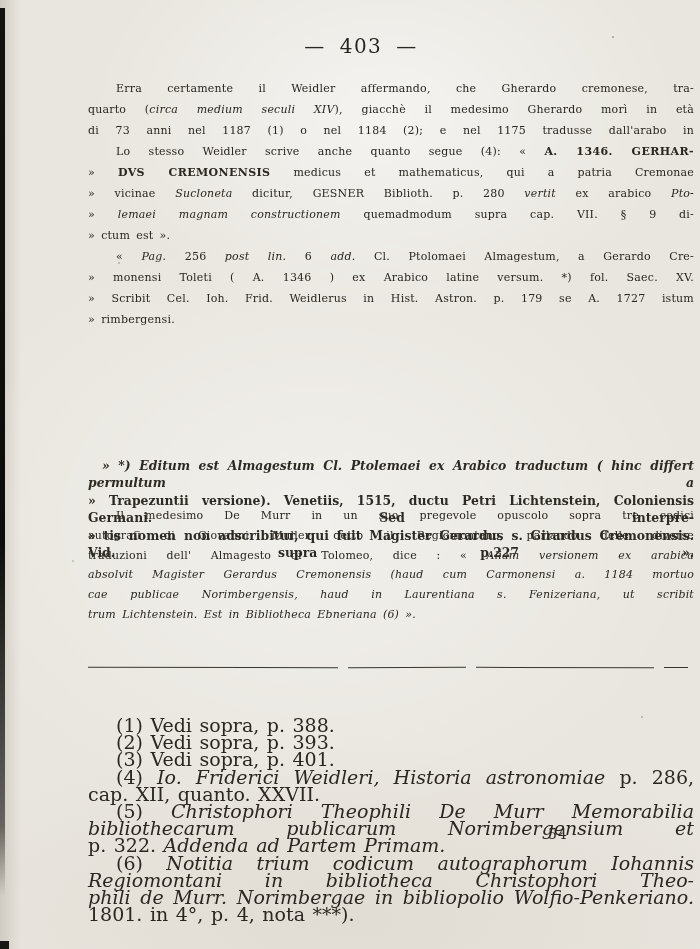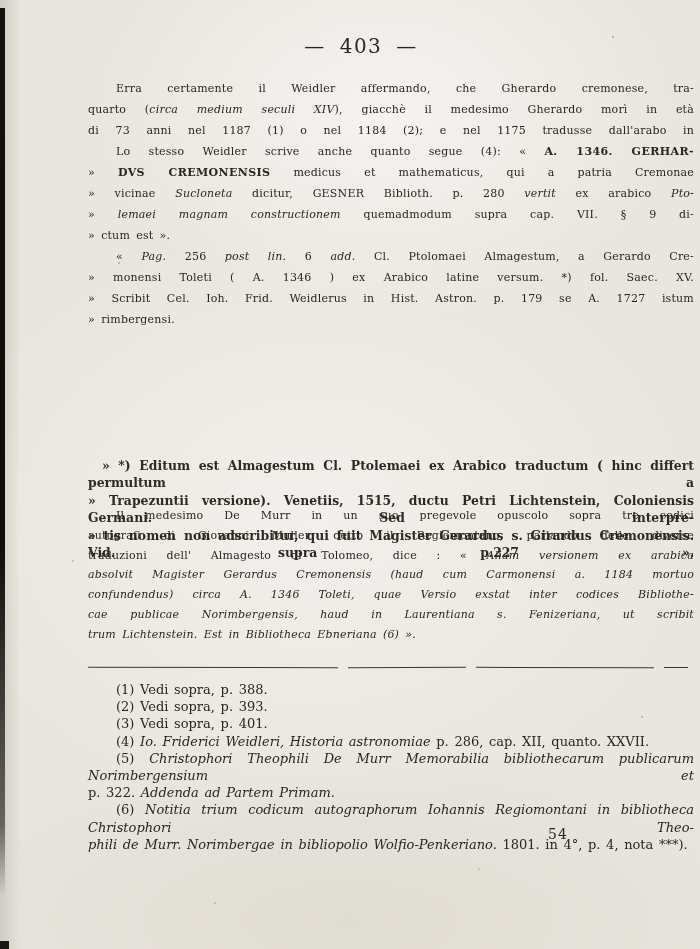--- a/index.html
+++ b/index.html
@@ -22,25 +22,25 @@
   .specks{position:absolute;left:0;top:0;width:2px;height:2px;background:transparent;border-radius:50%;
     box-shadow: 612px 36px 0 rgba(90,85,75,.5), 905px 0 0 rgba(90,85,75,0),
       118px 262px 0 rgba(110,104,92,.45), 561px 468px 0 rgba(110,104,92,.4),
       641px 716px 0 rgba(110,104,92,.45), 214px 902px 0 rgba(120,114,100,.4),
       478px 868px 0 rgba(120,114,100,.35), 72px 560px 0 rgba(120,114,100,.4);}
   .col{position:absolute;left:88px;width:606px;}
   .folio{top:34px;text-align:center;font-size:20px;letter-spacing:1.5px;word-spacing:6px;transform:translateX(-30px);}
   #main{top:78px;font-size:11px;line-height:21px;word-spacing:2.5px;letter-spacing:.2px;}
   #note{top:457px;font-size:12.4px;line-height:17.4px;font-weight:bold;word-spacing:1px;color:#2d2a24;}
   #p5{top:506px;font-size:11px;line-height:19.8px;word-spacing:2.5px;letter-spacing:.2px;}
-  #footnotes{top:681px;font-size:13px;line-height:17.2px;word-spacing:1.5px;}
+  #footnotes{top:717px;font-size:19px;line-height:17.2px;word-spacing:1.5px;}
   .line{text-align:justify;text-align-last:justify;}
   .line.end{text-align-last:left;}
   .ind{text-indent:28px;}
-  .ind-sm{text-indent:14px;}
+  .ind-sm{text-indent:14px;font-style:italic;}
   .r-i{font-style:italic;}
   .r-b{font-weight:bold;letter-spacing:.4px;}
   .rule{position:absolute;left:88px;top:667px;width:606px;height:2px;}
   .rule i{display:inline-block;height:0;border-top:1.6px solid #3a362e;vertical-align:top;margin-right:10px;}
   .rule .s1{width:250px;transform:rotate(.15deg);}
   .rule .s2{width:118px;transform:rotate(-.2deg);}
   .rule .s3{width:178px;transform:rotate(.1deg);}
   .rule .s4{width:24px;margin-right:0;}
   .pagenum{position:absolute;left:548px;top:826px;font-size:14px;letter-spacing:1px;}
 </style>
@@ -79,21 +79,20 @@
       <div class="line ind-sm"><span class="r-n">» *) Editum est Almagestum Cl. Ptolemaei ex Arabico traductum ( hinc differt permultum a</span></div>
       <div class="line"><span class="r-n">» Trapezuntii versione). Venetiis, 1515, ductu Petri Lichtenstein, Coloniensis Germani. Sed interpre-</span></div>
       <div class="line"><span class="r-n">» tis nomen non adscribitur, qui fuit Magister Gerardus s. Girardus Cremonensis. Vid. supra p.227 ».</span></div>
     </div>
 
   <div class="col" id="p5">
       <div class="line ind"><span class="r-n">Il medesimo De Murr in un suo pregevole opuscolo sopra tre codici</span></div>
       <div class="line"><span class="r-n">autografi di Giovanni Muller detto il Regiomontano, parlando delle diverse</span></div>
       <div class="line"><span class="r-n">traduzioni dell' Almagesto di Tolomeo, dice : « </span><span class="r-i">Aliam versionem ex arabica</span></div>
       <div class="line"><span class="r-i">absolvit Magister Gerardus Cremonensis (haud cum Carmonensi a. 1184 mortuo</span></div>
-      <div class="line"><span class="r-i">confundendus) circa A. 1346 Toleti, quae Versio exstat inter codices Bibliothe-</span></div>
       <div class="line"><span class="r-i">cae publicae Norimbergensis, haud in Laurentiana s. Fenizeriana, ut scribit</span></div>
       <div class="line end"><span class="r-i">trum Lichtenstein. Est in Bibliotheca Ebneriana (6) ».</span></div>
     </div>
 
   <div class="rule">
     <i class="s1"></i><i class="s2"></i><i class="s3"></i><i class="s4"></i>
   </div>
 
   <div class="col" id="footnotes">
       <div class="line end ind"><span class="r-n">(1) Vedi sopra, p. 388.</span></div>

